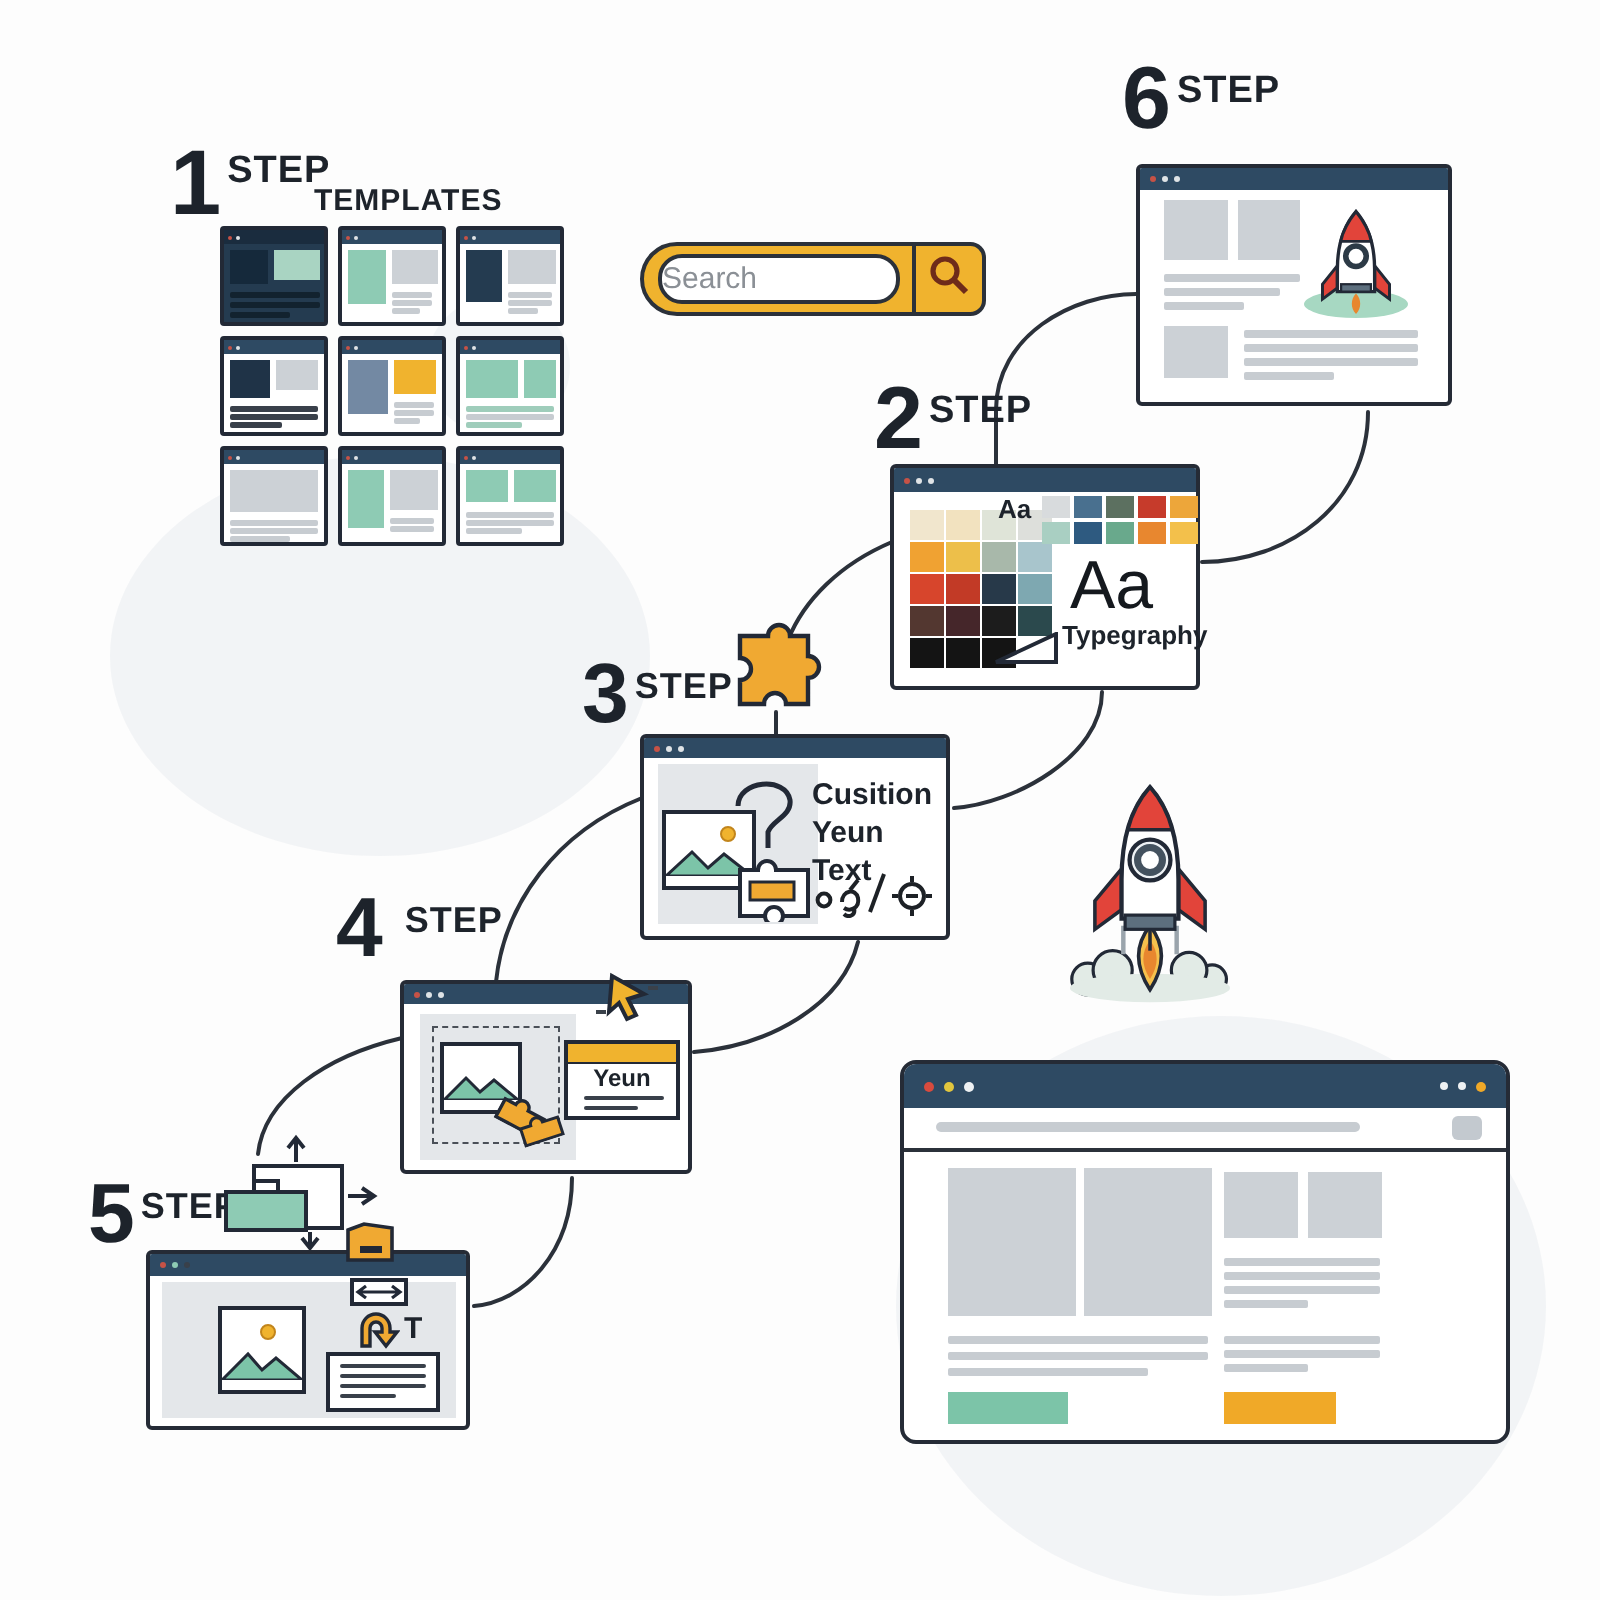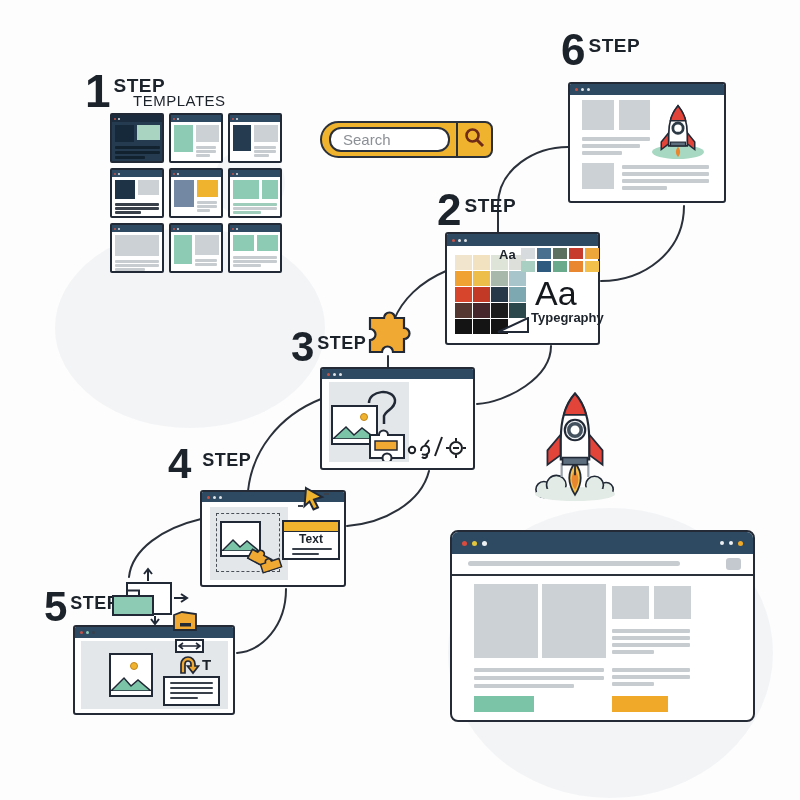--- a/index.html
+++ b/index.html
@@ -7,21 +7,21 @@
           font-family:"Liberation Sans",sans-serif;color:#1d232b;}
   .abs{position:absolute;}
   .blob{position:absolute;background:#e9edf1;border-radius:50%;z-index:0;}
   svg.connectors{position:absolute;left:0;top:0;z-index:1;pointer-events:none;}
   .z2{z-index:2;}.z3{z-index:3;}
 
   
   .tag{position:absolute;z-index:2;display:flex;align-items:flex-start;gap:5px;}
   .tag .num{font-weight:800;font-size:46px;line-height:1;letter-spacing:-2px;}
   .tag .stp{font-weight:800;font-size:19px;letter-spacing:.5px;margin-top:7px;}
-  .subtitle{position:absolute;z-index:2;font-weight:400;}
+  .subtitle{position:absolute;z-index:2;font-weight:700;margin-left:24px;}
 
   
   .win{position:absolute;background:#fff;border:2px solid #252b36;border-radius:3px;z-index:2;box-sizing:border-box;}
   .win-h{background:#2e4a63;display:flex;align-items:center;gap:3px;padding:0 5px;border-radius:1px 1px 0 0;}
   .dot{border-radius:50%;flex:0 0 auto;}
   .win-b{position:relative;}
 
   .bar{position:absolute;background:#c7ccd1;border-radius:1px;}
   .bar.dark{background:#39404a;}
   .blk{position:absolute;background:#ccd1d6;}
@@ -30,21 +30,21 @@
   .tc{position:absolute;width:54px;height:50px;background:#fff;border:2px solid #222936;border-radius:2px;box-sizing:border-box;z-index:2;overflow:hidden;}
   .tc-h{height:7px;background:#2e4a63;display:flex;align-items:center;gap:1.5px;padding:0 2px;}
   .tc-d{width:2px;height:2px;border-radius:50%;background:#dfe3e6;}
   .tc-d.r{background:#c65246;}
   .tc-b{position:relative;height:39px;}
 
   
   .search{position:absolute;left:320px;top:121px;width:173px;height:37px;background:#f0b32e;
           border:2.5px solid #2b313a;border-radius:19px 8px 8px 19px;display:flex;z-index:2;box-sizing:border-box;}
   .search-field{flex:1;margin:4px 6px 4px 7px;background:#fff;border:2px solid #2b313a;border-radius:12px;
-          display:flex;align-items:center;padding-left:12px;font-size:15px;color:#8b9096;}
+          display:flex;align-items:center;padding-left:0;font-size:15px;color:#8b9096;}
   .search-btn{width:33px;border-left:2.5px solid #2b313a;display:flex;align-items:center;justify-content:center;}
 
   
   .imgph{position:absolute;background:#fff;border:2px solid #222936;box-sizing:border-box;}
   .sun{position:absolute;width:8px;height:8px;border-radius:50%;background:#f0b32e;border:1.5px solid #c2851c;box-sizing:border-box;}
   .mtn{position:absolute;bottom:0;left:0;width:100%;}
 
   .panel{position:absolute;background:#e4e7ea;}
 
   .biglabel{font-weight:500;font-size:34px;line-height:1;color:#15191e;}
@@ -343,20 +343,24 @@
             </svg>
       </span>
     </div>
     <span class="abs" style="left:46px;top:46px;">
       <svg width="38" height="36" viewBox="0 0 38 36">
         <path d="M2 10 L11 10 A4.5 4.5 0 1 1 20 10 L36 10 L36 33 L2 33 Z" fill="#fff" stroke="#222936" stroke-width="2"></path>
         <rect x="7" y="16" width="22" height="9" fill="#f0a932" stroke="#222936" stroke-width="1.5"></rect>
         <circle cx="19" cy="33" r="4.5" fill="#fff" stroke="#222936" stroke-width="2"></circle>
       </svg>
     </span>
+    <div class="abs" style="left:84px;top:10px;font-weight:700;font-size:15px;line-height:1.25;">
+      <div>Cusition</div>
+      <div>Yeun Text</div>
+    </div>
     <span class="abs" style="left:85px;top:56px;">
       <svg width="64" height="24" viewBox="0 0 64 24">
         <g fill="none" stroke="#1d2126" stroke-width="2">
           <circle cx="5" cy="15" r="3.2"></circle>
           <path d="M14 16 c0-6 7-7 8-2 c1 5-4 7-7 5"></path>
           <path d="M18 10 l4-5"></path>
           <path d="M20 19 c1 4-3 5-5 3"></path>
           <path d="M35 2 L28 21"></path>
           <circle cx="49" cy="13" r="6"></circle>
           <path d="M49 3 V6 M49 20 V23 M39 13 H42 M56 13 H59 M46 13 h6"></path>
@@ -391,21 +395,21 @@
             <path d="M1 6 h6 a3.2 3.2 0 1 1 7 0 h9 v10 h-22 z" fill="#f0a932" stroke="#222936" stroke-width="1.7"></path>
           </svg>
     </span>
     <span class="abs" style="left:58px;top:54px;transform:rotate(-18deg);">
       <svg width="22" height="15" viewBox="0 0 24 17">
             <path d="M1 6 h6 a3.2 3.2 0 1 1 7 0 h9 v10 h-22 z" fill="#f0a932" stroke="#222936" stroke-width="1.7"></path>
           </svg>
     </span>
     <div class="abs" style="left:80px;top:18px;width:58px;height:40px;background:#fff;border:2px solid #222936;box-sizing:border-box;">
       <div style="height:9px;background:#f0b32e;border-bottom:1.5px solid #222936;"></div>
-      <div style="text-align:center;font-weight:700;font-size:12px;line-height:14px;">Text</div>
+      <div style="text-align:center;font-weight:700;font-size:12px;line-height:14px;">Yeun</div>
       <div class="bar dark" style="left:8px;top:26px;width:40px;height:2px;"></div>
       <div class="bar dark" style="left:8px;top:31px;width:27px;height:2px;"></div>
     </div>
   </div>
   <span class="abs z3" style="left:94px;top:-6px;">
     <svg width="34" height="30" viewBox="0 0 34 30">
       <path d="M2 20 h5 M28 8 h5" stroke="#3a414a" stroke-width="2"></path>
       <path d="M10 2 L26 11 L18 13.5 L22 21.5 L17.5 23.5 L13.5 15.5 L8.5 20 Z" fill="#f0b32e" stroke="#222936" stroke-width="2"></path>
     </svg>
   </span>

